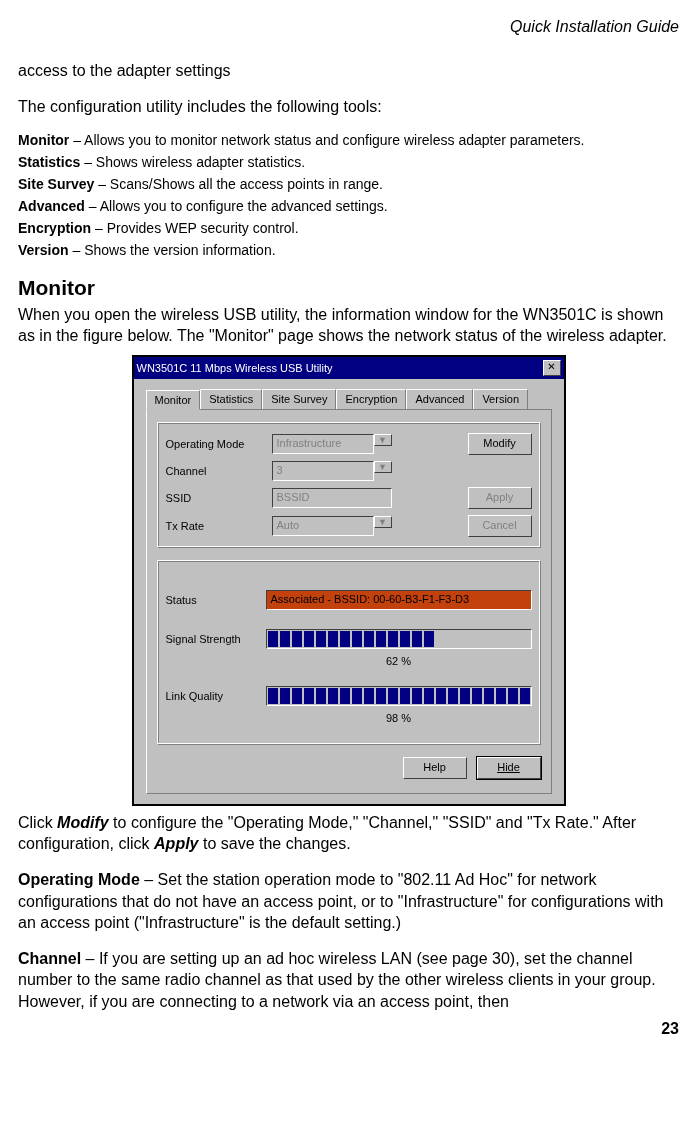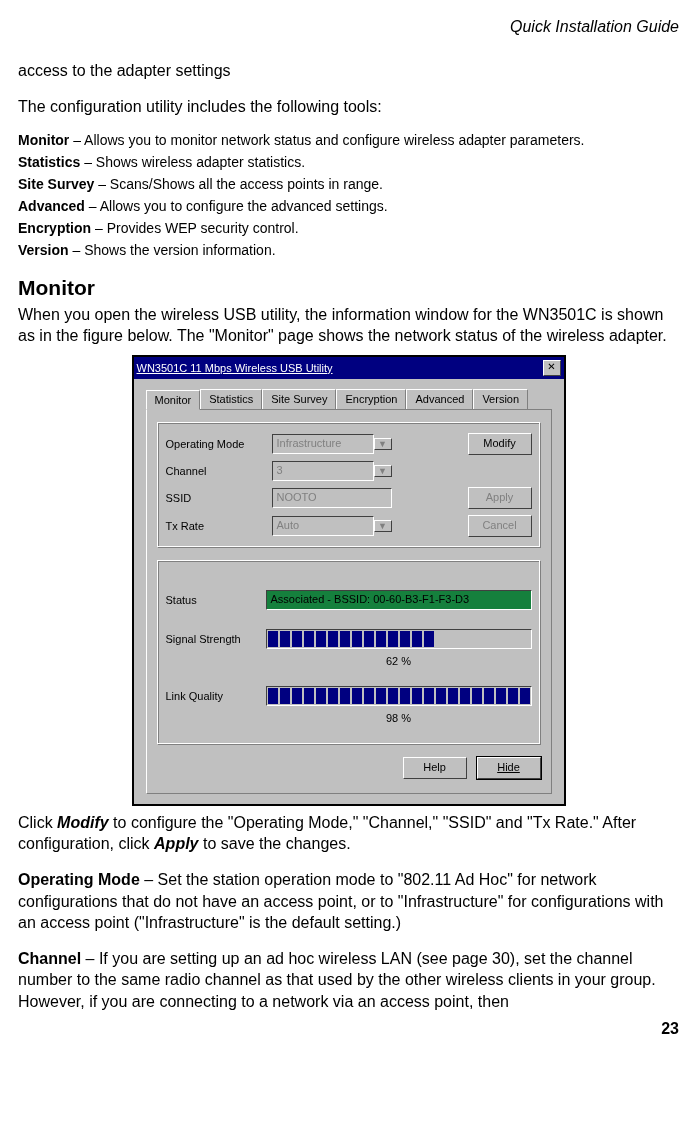--- a/index.html
+++ b/index.html
@@ -51,21 +51,21 @@
   }
   .titlebar {
     background: #000080;
     color: #fff;
     display: flex;
     align-items: center;
     justify-content: space-between;
     padding: 2px 3px;
     height: 18px;
   }
-  .titlebar-text { font-size: 11px; text-decoration: underline; }
+  .titlebar-text { font-size: 11px; }
   .title-close {
     width: 16px; height: 14px;
     background: #c0c0c0;
     border: 1px solid #fff;
     border-right-color: #404040;
     border-bottom-color: #404040;
     color: #000;
     font-size: 10px;
     line-height: 12px;
     text-align: center;
@@ -113,21 +113,21 @@
     align-items: center;
     margin-bottom: 6px;
     gap: 6px;
   }
   .row label {
     width: 100px;
     font-size: 11px;
   }
   .combo {
     display: flex;
-    align-items: center;
+    align-items: flex-start;
     width: 120px;
   }
   .combo-input {
     flex: 1;
     background: #c0c0c0;
     border: 1px solid #808080;
     border-top-color: #404040;
     border-left-color: #404040;
     border-right-color: #fff;
     border-bottom-color: #fff;
@@ -169,21 +169,21 @@
 
   .status-row {
     display: flex;
     align-items: center;
     margin-bottom: 6px;
     margin-top: 19px;
   }
   .status-row label { width: 100px; font-size: 11px; }
   .status-field {
     flex: 1;
-    background: #15803d;
+    background: #c2410c;
     border: 1px solid #808080;
     border-top-color: #404040;
     border-left-color: #404040;
     border-right-color: #fff;
     border-bottom-color: #fff;
     padding: 1px 4px;
     font-size: 11px;
     height: 16px;
     line-height: 14px;
     color: #000;
@@ -290,21 +290,21 @@
               <label>Channel</label>
               <div class="combo">
                 <div class="combo-input">3</div>
                 <div class="combo-btn">▼</div>
               </div>
               <div class="right-btn-col" style="width:62px"></div>
             </div>
             <div class="row">
               <label>SSID</label>
               <div class="combo">
-                <div class="combo-input" style="width:120px">NOOTO</div>
+                <div class="combo-input" style="width:120px">BSSID</div>
               </div>
               <div class="btn disabled right-btn-col">Apply</div>
             </div>
             <div class="row" style="margin-bottom:0">
               <label>Tx Rate</label>
               <div class="combo">
                 <div class="combo-input">Auto</div>
                 <div class="combo-btn">▼</div>
               </div>
               <div class="btn disabled right-btn-col">Cancel</div>

